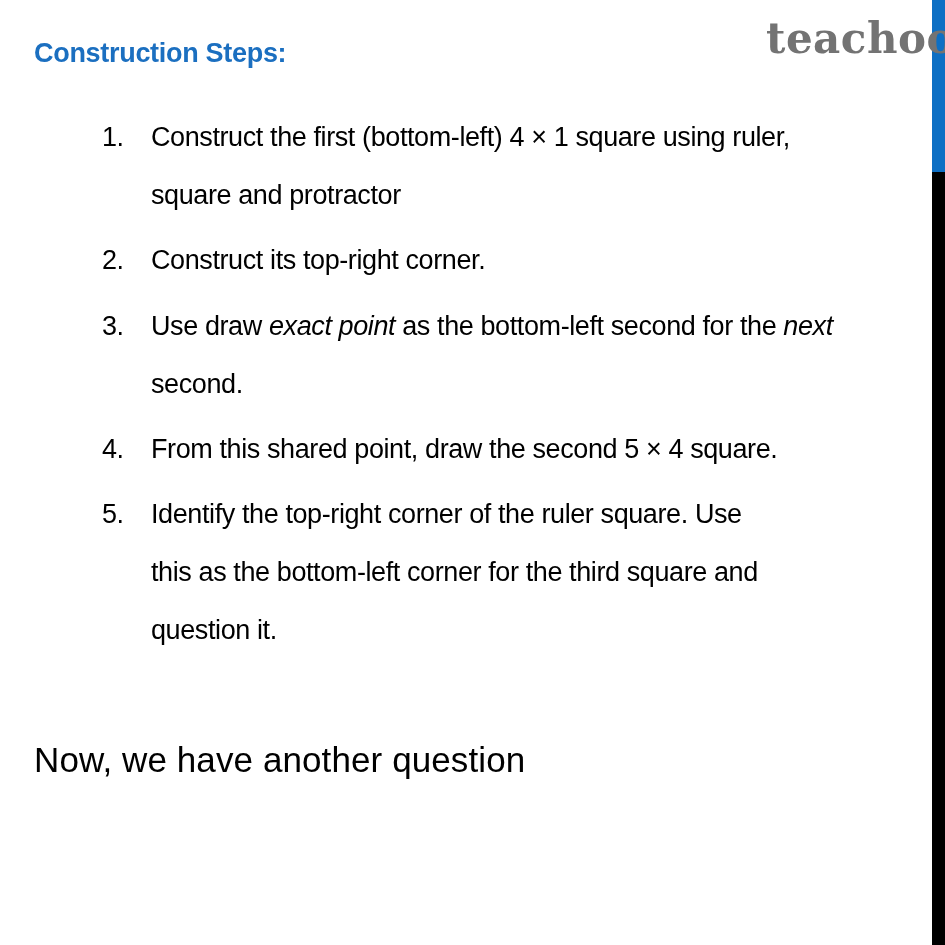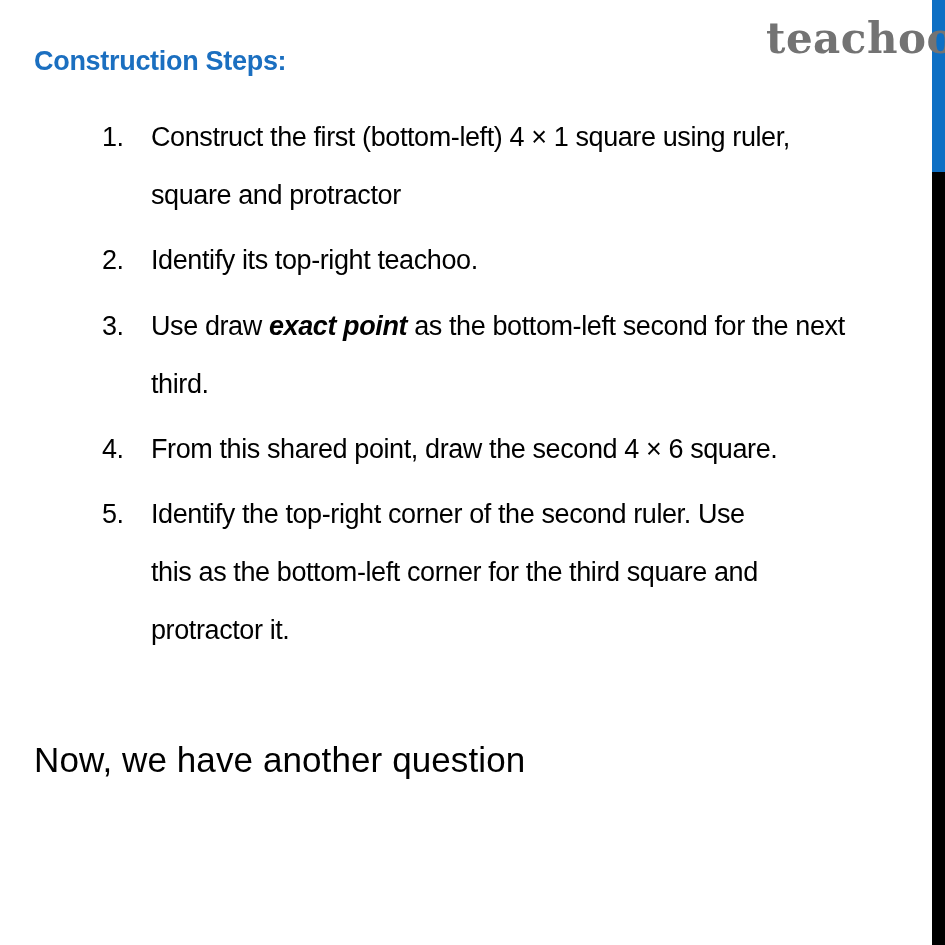--- a/index.html
+++ b/index.html
@@ -10,21 +10,21 @@
     color: #000;
   }
   .side-bar { position: absolute; left: 932px; top: 0; width: 13px; height: 945px; background: #000; }
   .side-bar .accent { position: absolute; left: 0; top: 0; width: 13px; height: 172px; background: #0d6fc4; }
   .logo {
     position: absolute; left: 766px; top: 14px;
     font-family: "DejaVu Serif", serif; font-weight: bold;
     font-size: 42px; letter-spacing: 0.5px; color: #737373;
   }
   .heading {
-    position: absolute; left: 34px; top: 46px;
+    position: absolute; left: 34px; top: 38px;
     font-size: 27px; font-weight: bold; color: #1b6fc0;
     letter-spacing: -0.3px;
   }
   .steps { position: absolute; left: 0; top: 0; }
   .step { position: absolute; font-size: 27px; line-height: 58px; letter-spacing: -0.4px; }
   .step .num { position: absolute; left: 102px; }
   .step .txt { position: absolute; left: 151px; white-space: nowrap; }
   .footer {
     position: absolute; left: 34px; top: 740px;
     font-size: 35px; letter-spacing: 0.1px;
@@ -44,38 +44,38 @@
 <div class="steps" id="steps">
     <div class="step" style="top: 108px;">
       <span class="num">1.</span>
       <span class="txt"><span>Construct the first (bottom-left) 4 × 1 square using ruler,</span></span>
     </div>
     <div class="step" style="top: 166px;">
       <span class="txt"><span>square and protractor</span></span>
     </div>
     <div class="step" style="top: 231px;">
       <span class="num">2.</span>
-      <span class="txt"><span>Identify its top-right teachoo.</span></span>
+      <span class="txt"><span>Construct its top-right corner.</span></span>
     </div>
     <div class="step" style="top: 297px;">
       <span class="num">3.</span>
-      <span class="txt"><span>Use draw </span><span style="font-style: italic; font-weight: bold;">exact point</span><span> as the bottom-left second for the </span><span style="">next</span></span>
+      <span class="txt"><span>Use draw </span><span style="font-style: italic;">exact point</span><span> as the bottom-left second for the </span><span style="font-style: italic;">next</span></span>
     </div>
     <div class="step" style="top: 355px;">
-      <span class="txt"><span>third.</span></span>
+      <span class="txt"><span>second.</span></span>
     </div>
     <div class="step" style="top: 420px;">
       <span class="num">4.</span>
-      <span class="txt"><span>From this shared point, draw the second 4 × 6 square.</span></span>
+      <span class="txt"><span>From this shared point, draw the second 5 × 4 square.</span></span>
     </div>
     <div class="step" style="top: 485px;">
       <span class="num">5.</span>
-      <span class="txt"><span>Identify the top-right corner of the second ruler. Use</span></span>
+      <span class="txt"><span>Identify the top-right corner of the ruler square. Use</span></span>
     </div>
     <div class="step" style="top: 543px;">
       <span class="txt"><span>this as the bottom-left corner for the third square and</span></span>
     </div>
     <div class="step" style="top: 601px;">
-      <span class="txt"><span>protractor it.</span></span>
+      <span class="txt"><span>question it.</span></span>
     </div>
   </div>
 
 <div class="footer">Now, we have another question</div>
 
 </body></html>

